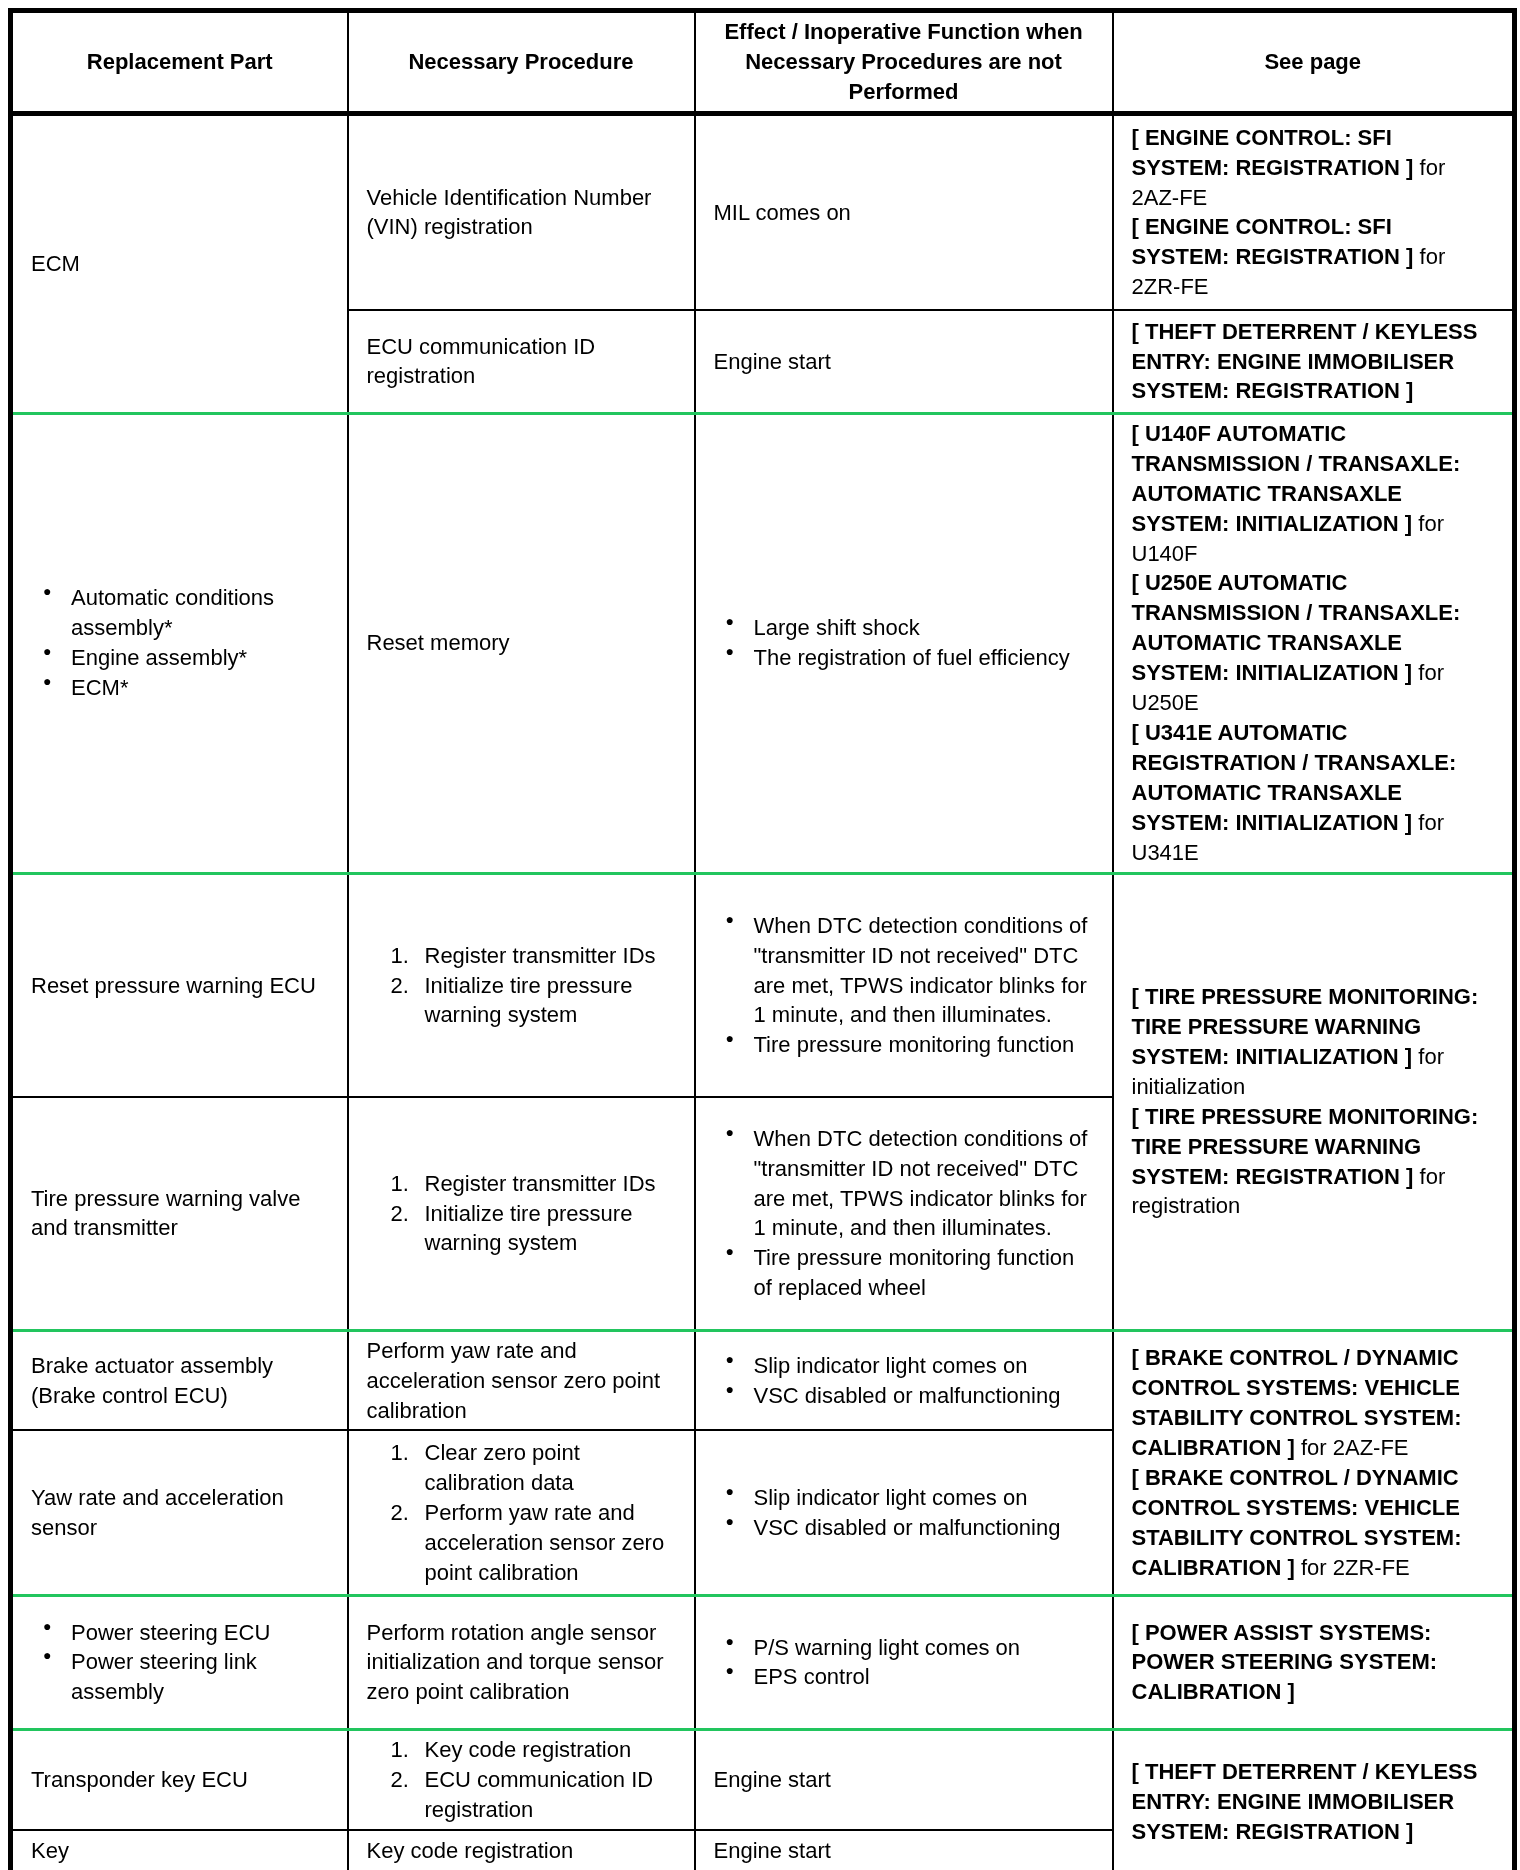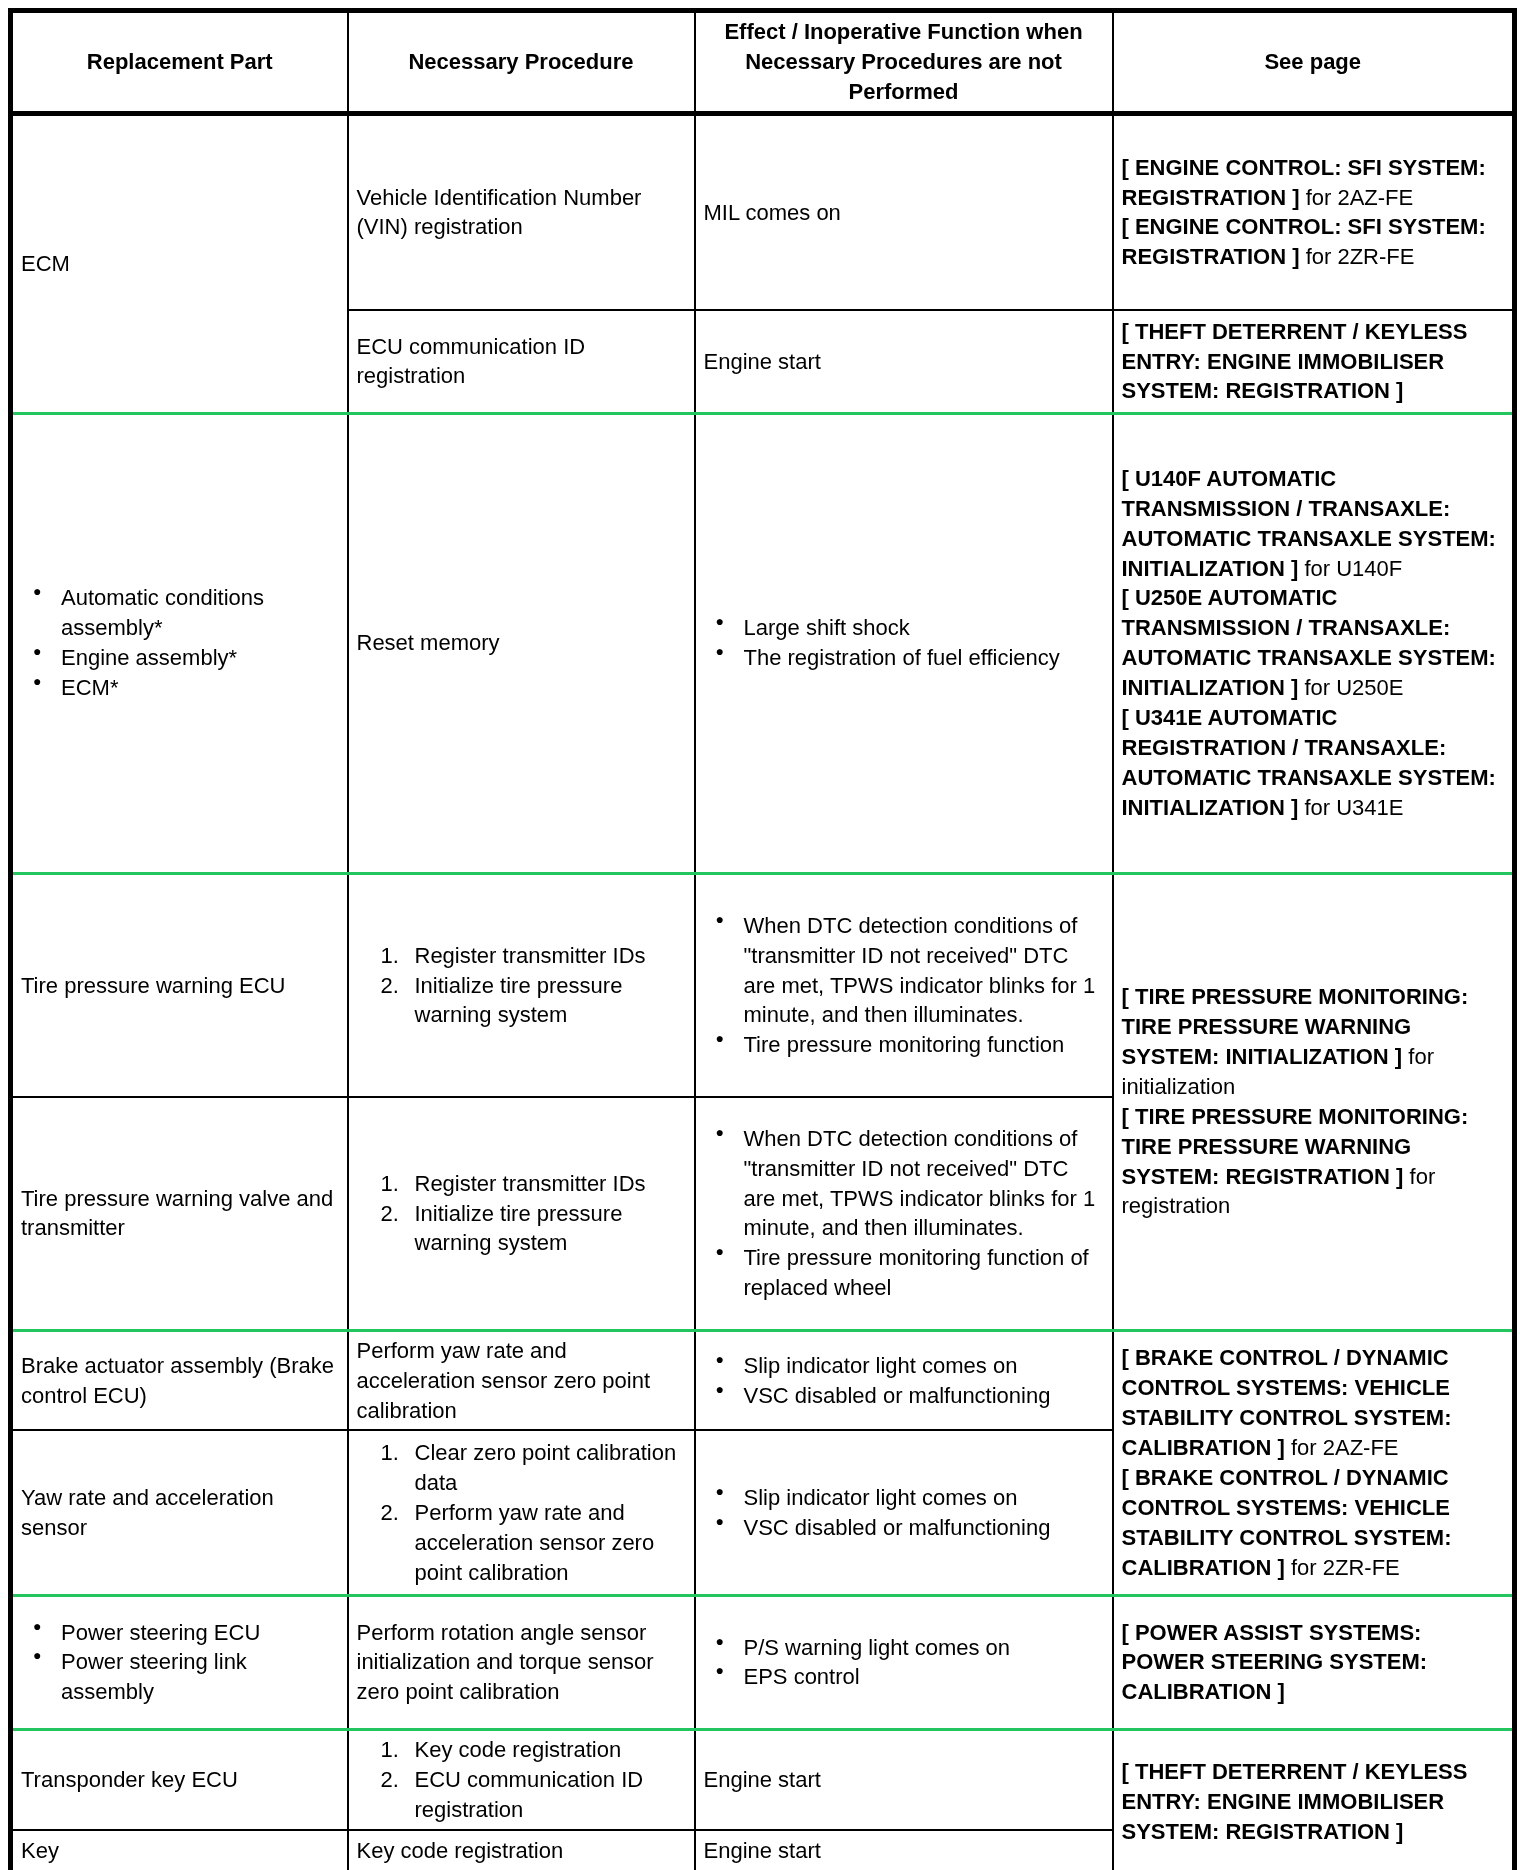--- a/index.html
+++ b/index.html
@@ -12,21 +12,21 @@
   table{
     border-collapse:collapse;
     table-layout:fixed;
     width:1504px;
     margin:8px;
     border:5px solid #000;
   }
   td,th{
     border:2px solid #000;
     vertical-align:middle;
-    padding:4px 8px;
+    padding:4px 18px;
     font-size:22px;
     line-height:1.36;
     word-wrap:break-word;
   }
   th{
     text-align:center;
     font-weight:bold;
     border-bottom:5px solid #000;
   }
   tr.g > td{border-top:3px solid #22c55e;}
@@ -109,21 +109,21 @@
           </div>
         </td>
     <td class="sp">
           <div class="seg"><span class="ref">[ U140F AUTOMATIC TRANSMISSION / TRANSAXLE: AUTOMATIC TRANSAXLE SYSTEM: INITIALIZATION ]</span><span class="suf"> for U140F</span></div>
           <div class="seg"><span class="ref">[ U250E AUTOMATIC TRANSMISSION / TRANSAXLE: AUTOMATIC TRANSAXLE SYSTEM: INITIALIZATION ]</span><span class="suf"> for U250E</span></div>
           <div class="seg"><span class="ref">[ U341E AUTOMATIC REGISTRATION / TRANSAXLE: AUTOMATIC TRANSAXLE SYSTEM: INITIALIZATION ]</span><span class="suf"> for U341E</span></div>
         </td>
   </tr>
 
   <tr class="rh4 g">
-    <td>Tire pressure warning ECU</td>
+    <td>Reset pressure warning ECU</td>
     <td>
           <div class="li">
             <span class="mk num">1.</span>
             <span class="tx">Register transmitter IDs</span>
           </div>
           <div class="li">
             <span class="mk num">2.</span>
             <span class="tx">Initialize tire pressure warning system</span>
           </div>
         </td>

